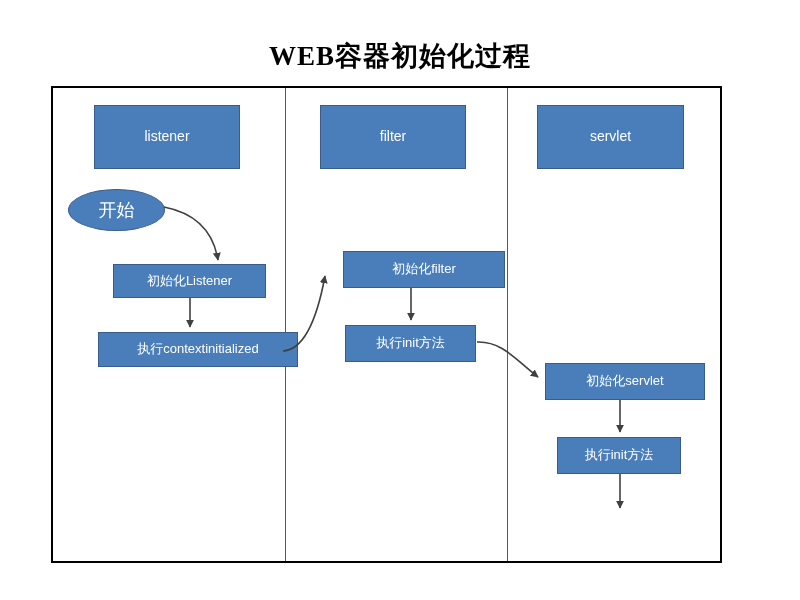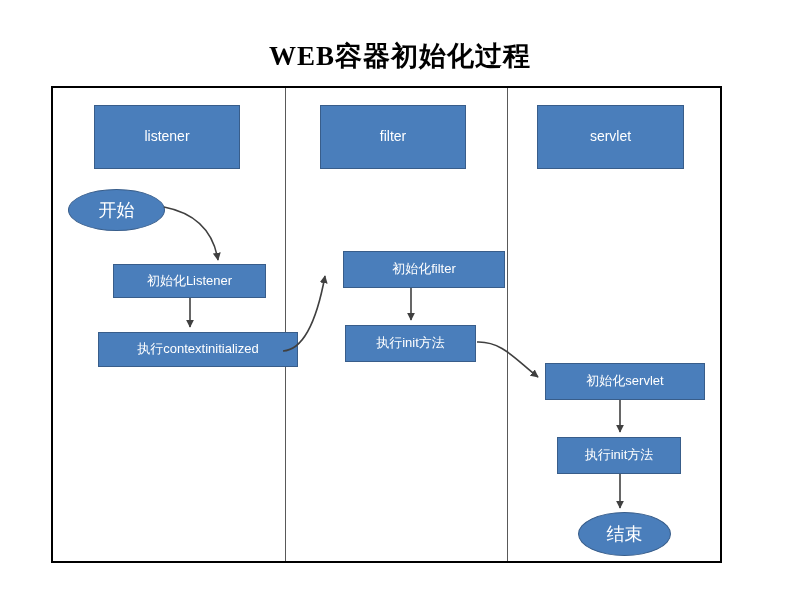--- a/index.html
+++ b/index.html
@@ -120,21 +120,20 @@
   <div class="node small" style="left:64px;  top:332px; width:200px; height:35px;margin-left:34px;">执行contextinitialized</div>
 
   <div class="node small" style="left:331px; top:251px; width:162px; height:37px;margin-left:12px;">初始化filter</div>
 
   <div class="node small" style="left:345px; top:325px; width:131px; height:37px;">执行init方法</div>
 
   <div class="node small" style="left:545px; top:363px; width:160px; height:37px;text-align:center;">初始化servlet</div>
 
   <div class="node small" style="left:557px; top:437px; width:124px; height:37px;">执行init方法</div>
 
-  <div class="term" style="left:578px; top:512px; width:93px; height:44px;">结束</div>
 
   <svg class="connectors" viewBox="0 0 800 600" xmlns="http://www.w3.org/2000/svg">
     <defs>
       <marker id="arrow" viewBox="0 0 10 10" refX="9" refY="5" markerWidth="5" markerHeight="5" orient="auto-start-reverse">
         <path d="M 0 0 L 10 5 L 0 10 z" fill="#404040"></path>
       </marker>
     </defs>
 
     <path d="M 164,207 C 200,214 214,236 218,260" fill="none" stroke="#404040" stroke-width="1.6" marker-end="url(#arrow)"></path>
 

